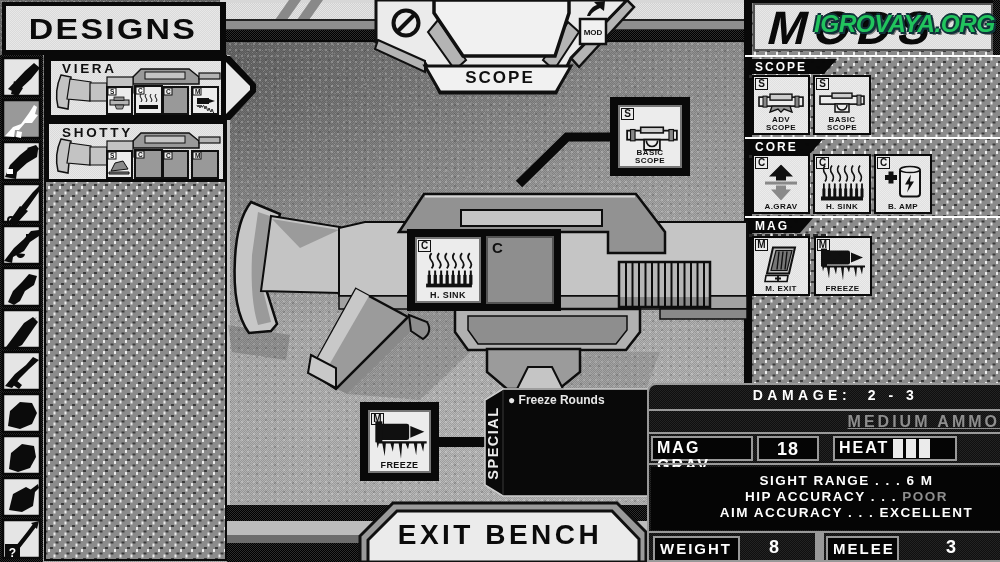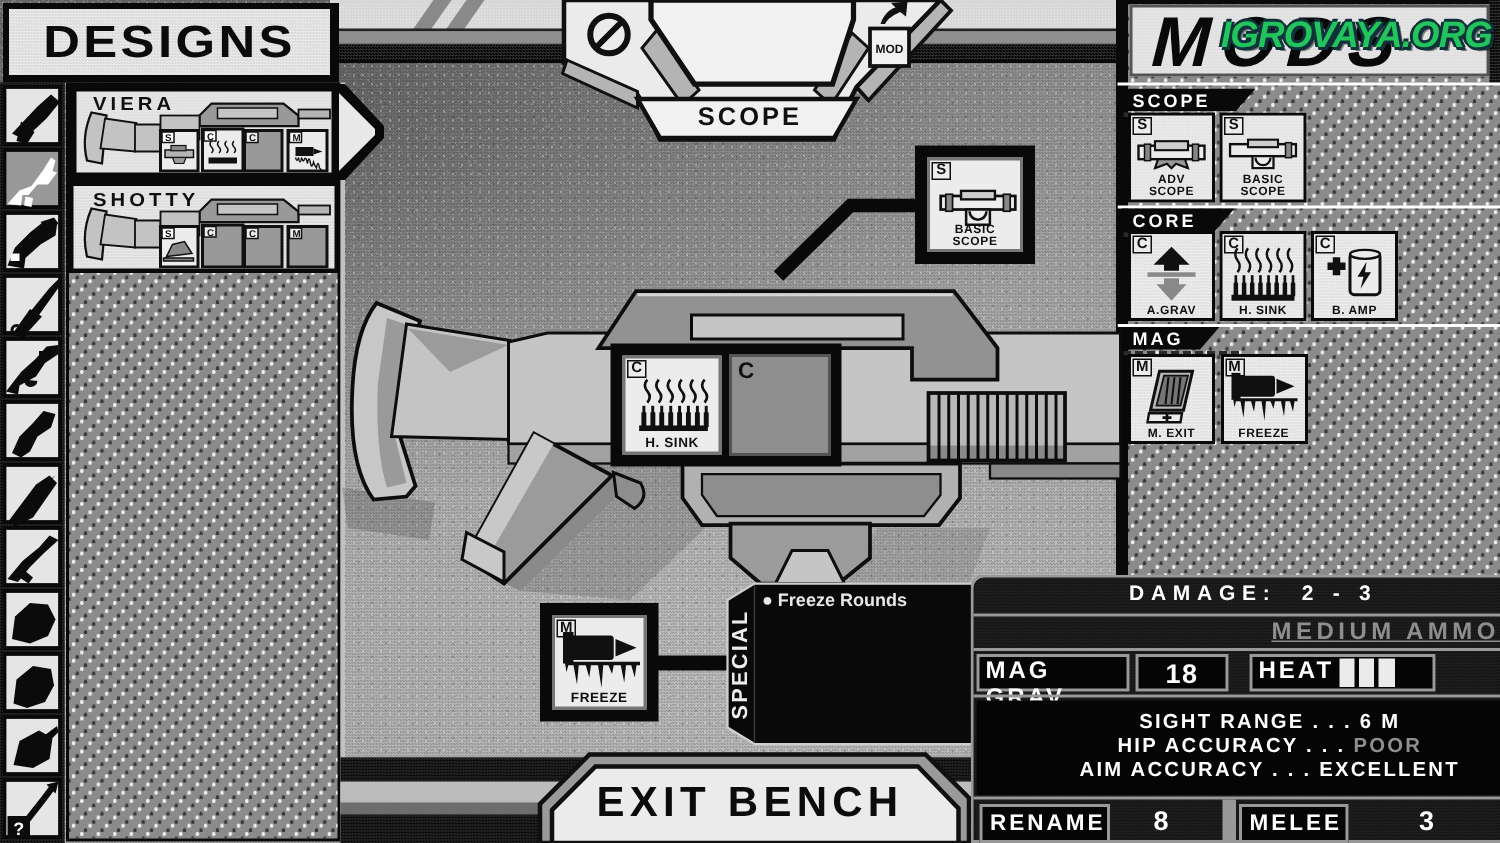--- a/index.html
+++ b/index.html
@@ -489,21 +489,21 @@
   <div class="abs" style="left:0;top:78px;width:100%;height:2px;background:#9a9a9a;"></div>
 
   <div class="abs" style="left:2px;top:82px;width:349px;height:63px;background:#060606;"></div>
   <div class="abs" style="left:22px;top:88px;width:100%;text-align:center;font-size:13.5px;letter-spacing:1.5px;line-height:16px;">
    SIGHT RANGE . . . 6 M<br>
    HIP ACCURACY . . . <span style="color:#8f8f8f;">POOR</span><br>
    AIM ACCURACY . . . EXCELLENT
   </div>
   <div class="abs" style="left:0;top:146px;width:100%;height:2px;background:#9a9a9a;"></div>
 
-  <div class="abs" style="left:4px;top:151px;width:87px;height:26px;background:#060606;border:2px solid #9a9a9a;font-size:15px;letter-spacing:2px;padding:2px 0 0 5px;">RENAME</div>
+  <div class="abs" style="left:4px;top:151px;width:87px;height:26px;background:#060606;border:2px solid #9a9a9a;font-size:15px;letter-spacing:2px;padding:2px 0 0 5px;">WEIGHT</div>
   <div class="abs" style="left:120px;top:152px;font-size:18px;">8</div>
   <div class="abs" style="left:166px;top:148px;width:9px;height:32px;background:#9a9a9a;"></div>
   <div class="abs" style="left:177px;top:151px;width:73px;height:26px;background:#060606;border:2px solid #9a9a9a;font-size:15px;letter-spacing:2px;padding:2px 0 0 5px;">MELEE</div>
   <div class="abs" style="left:297px;top:152px;font-size:18px;">3</div>
  </div>
 
  <div class="abs b" style="left:814px;top:10px;font-size:24.5px;font-style:italic;color:#22c55e;letter-spacing:-0.6px;transform:scaleX(1.0);transform-origin:left top;text-shadow:-2px 0 0 #12333a, 2px 0 0 #12333a, 0 -2px 0 #12333a, 0 2px 0 #12333a, 2px 2px 0 #12333a, 3px 3px 0 rgba(0,0,0,.45);">IGROVAYA.ORG</div>
 </div>
 
 </body></html>

